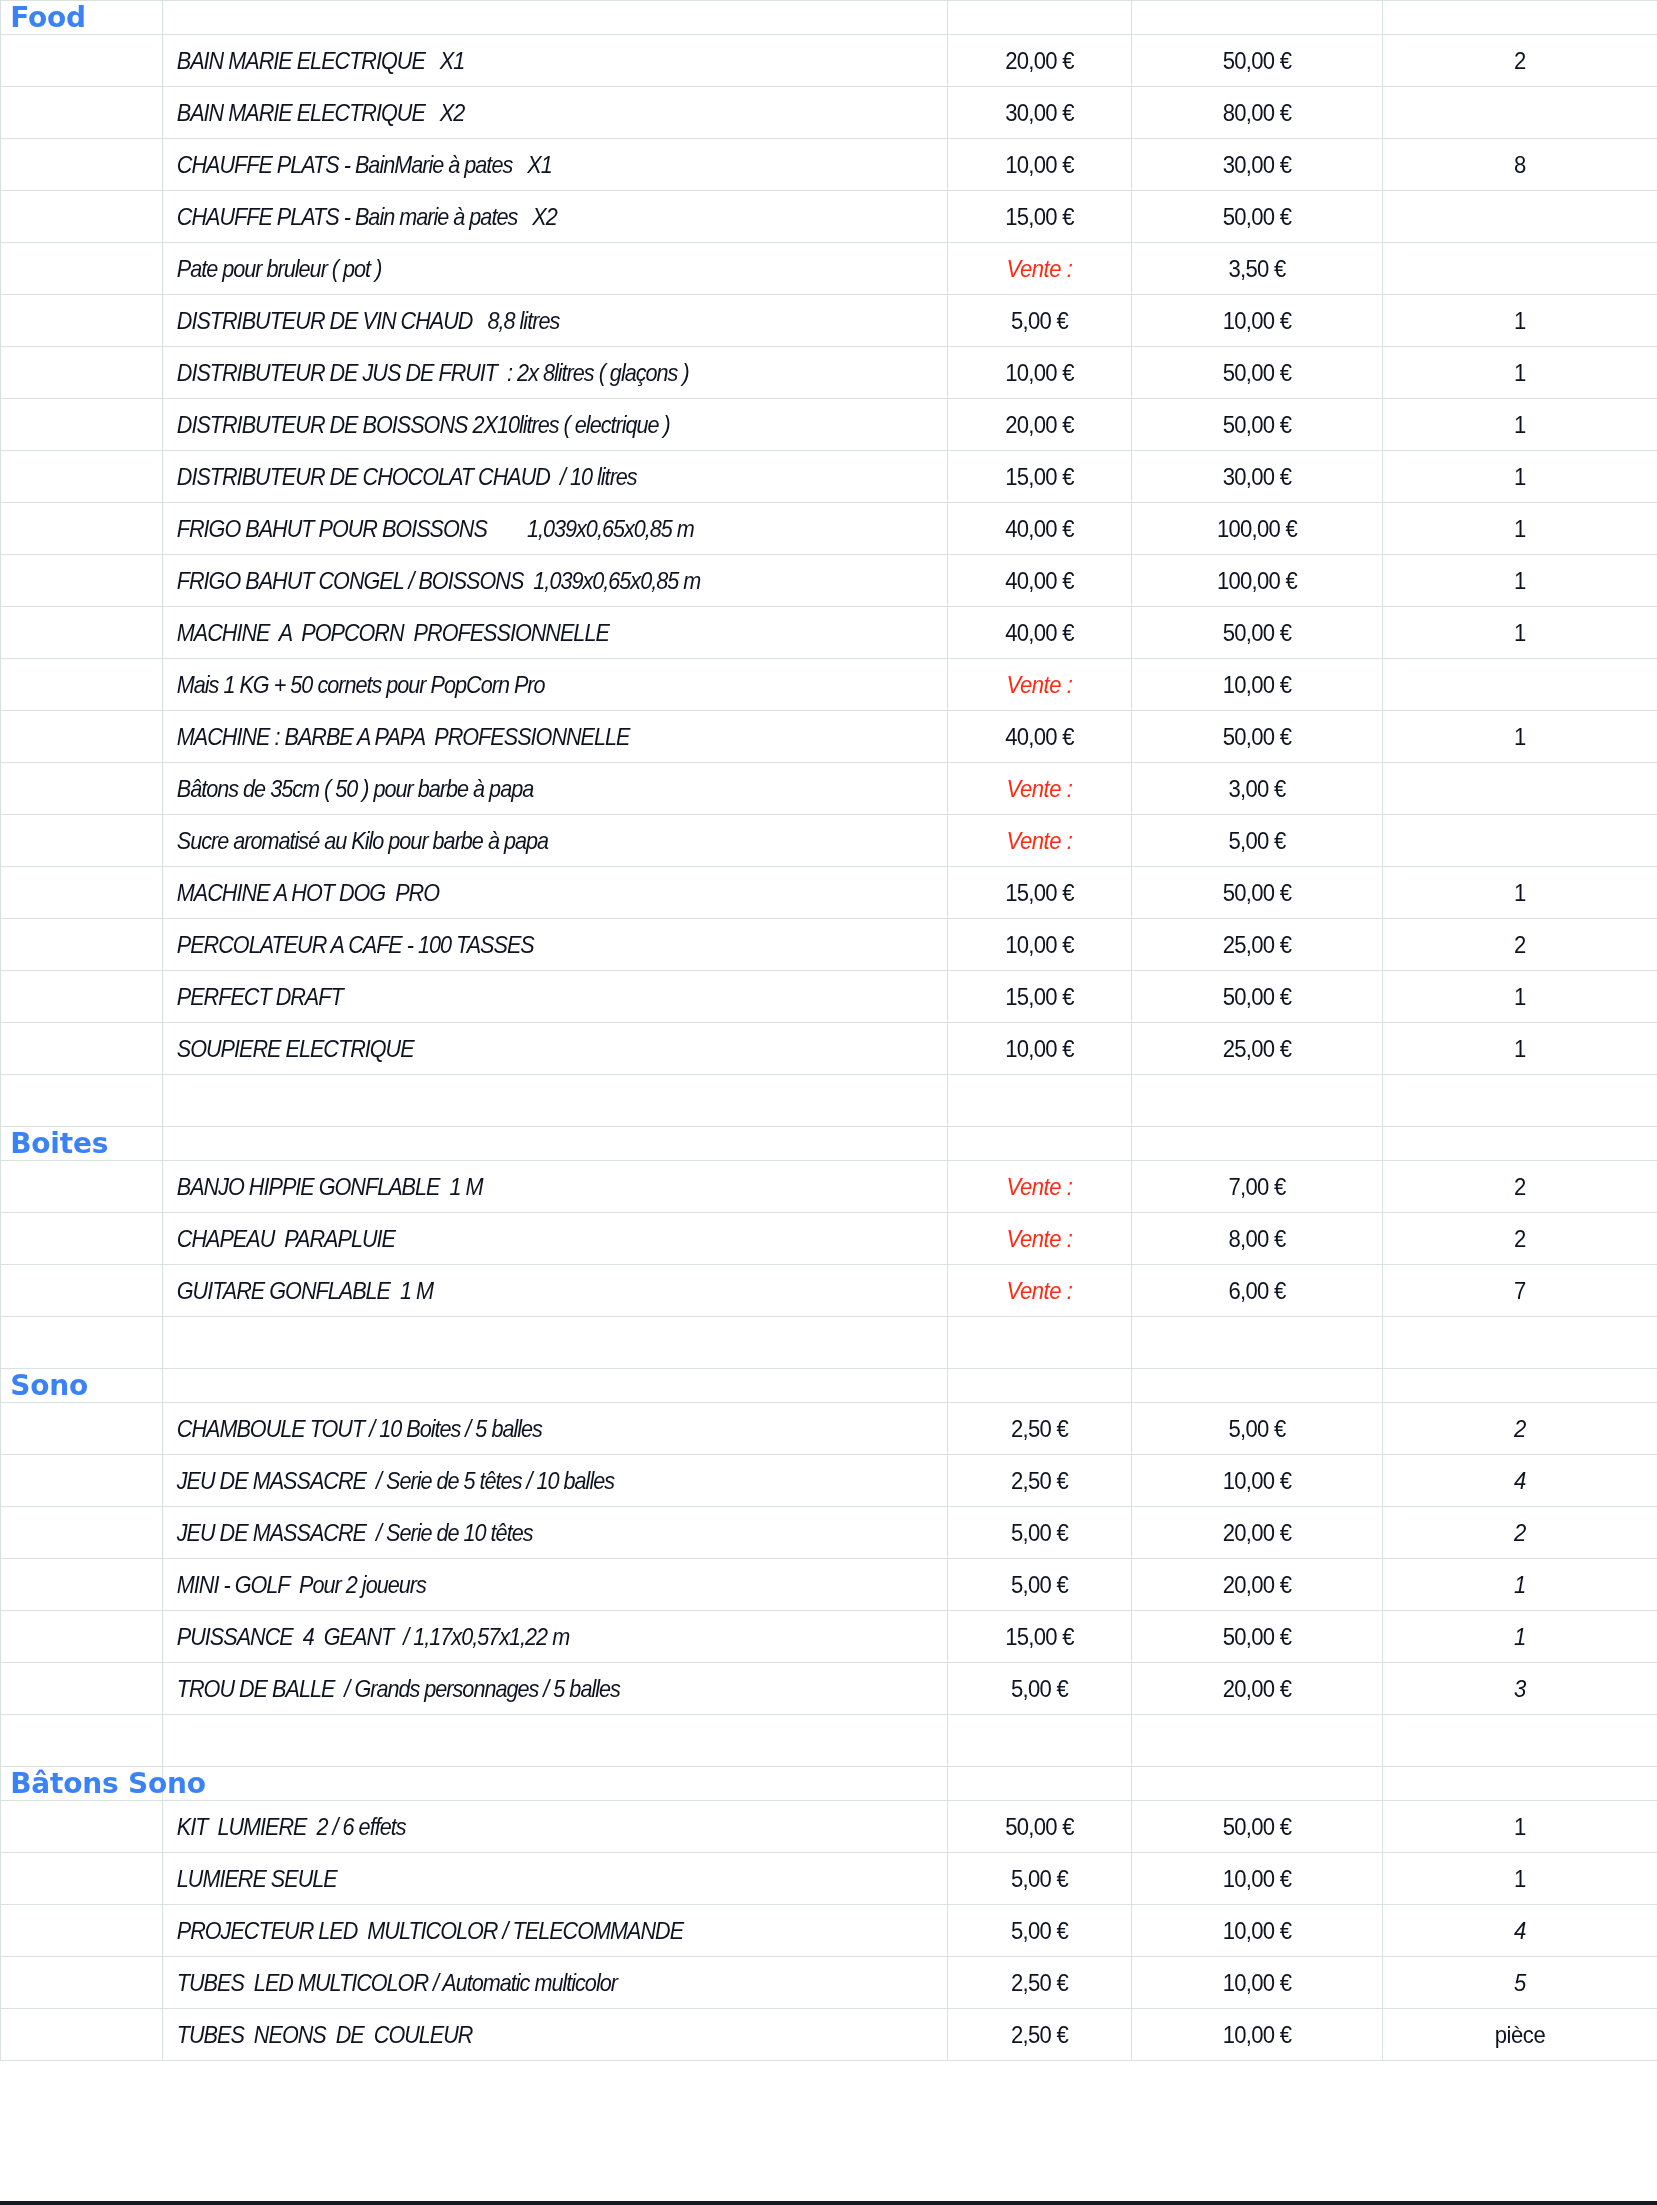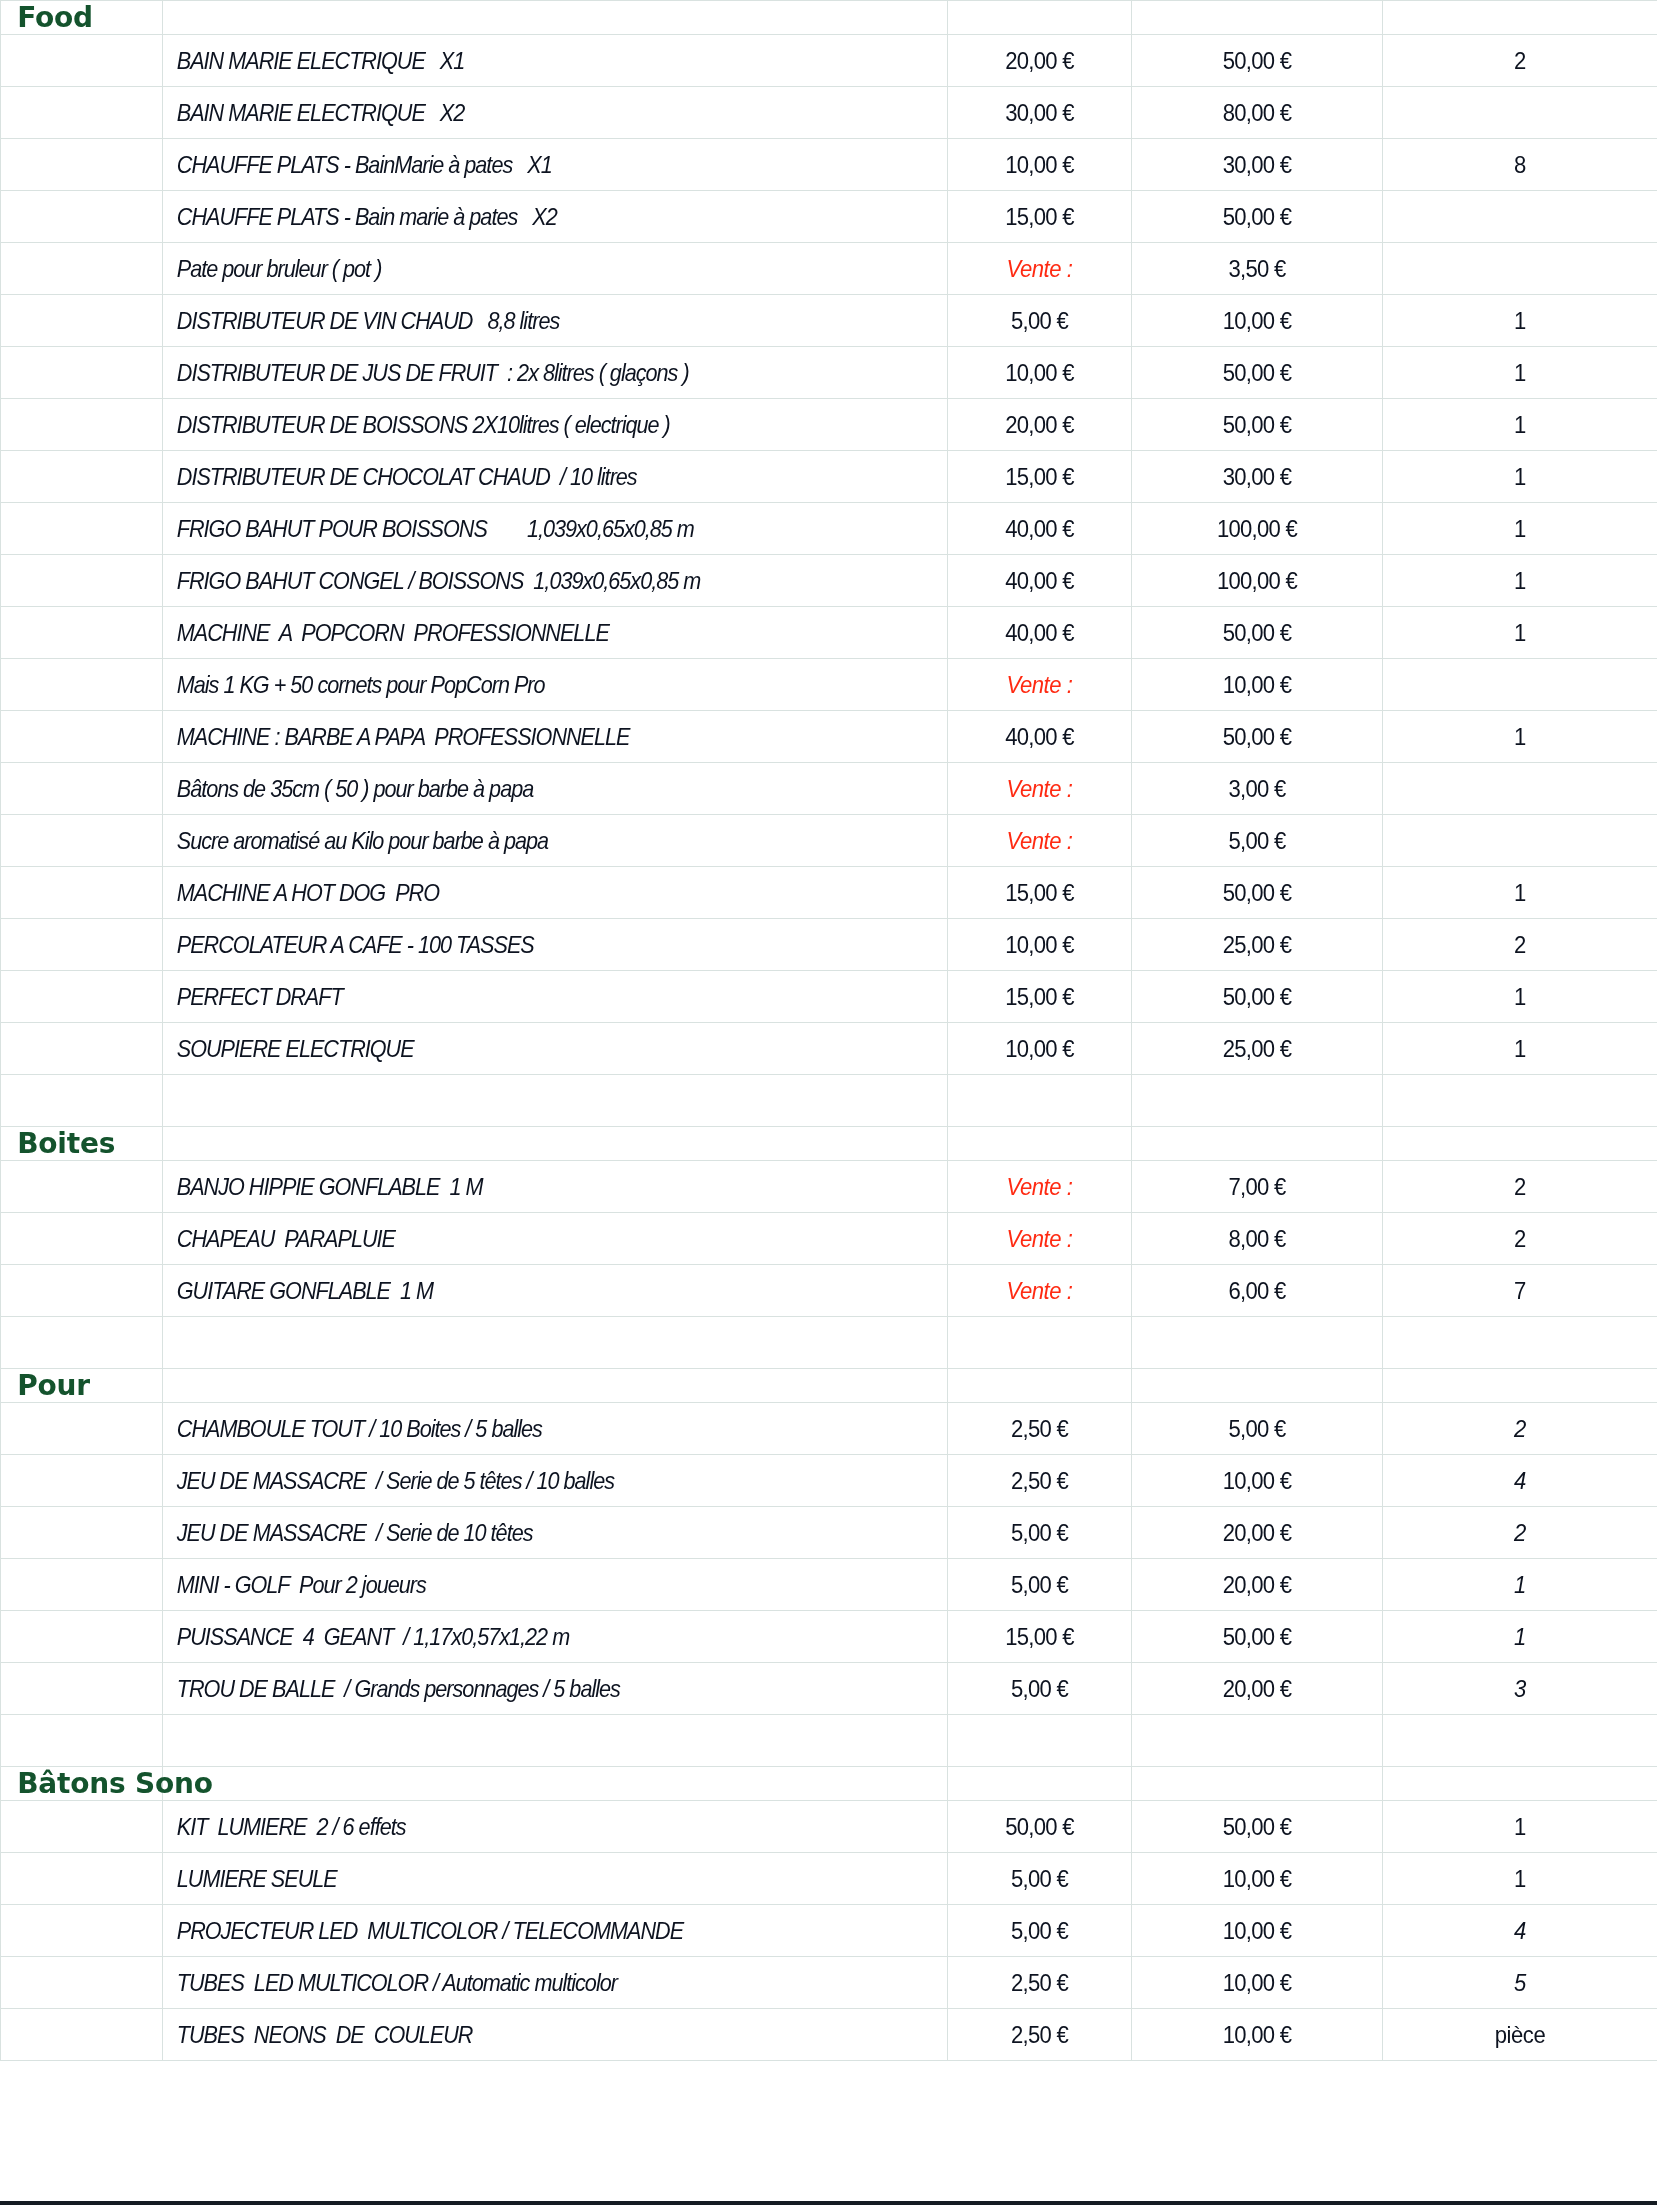--- a/index.html
+++ b/index.html
@@ -45,28 +45,27 @@
   
   tr.r-cat    { height: 31px; }
   tr.r-item   { height: 52px; }
   tr.r-blank  { height: 52px; }
 
   
   .cat-label {
     font-family: "DejaVu Sans", "Liberation Sans", sans-serif;
     font-weight: bold;
     font-size: 28px;
-    color: #14532d;
+    color: #3b82f6;
     padding-left: 9.2px;
     letter-spacing: -0.2px;
     position: relative;
     z-index: 5;
     display: inline-block;
     background: transparent;
-    margin-left: 7px;
   }
 
   .desc {
     font-family: "Liberation Sans", sans-serif;
     font-style: italic;
     font-size: 24px;
     color: #0d1320;
     padding-left: 15.3px;
     letter-spacing: -1.1px;
     transform: scaleX(0.90);
@@ -452,21 +451,21 @@
           </td>
         </tr>
         <tr class="r-blank">
           <td class="td-cat"></td>
           <td class="td-desc"></td>
           <td></td>
           <td></td>
           <td></td>
         </tr>
         <tr class="r-cat">
-          <td class="td-cat"><span class="cat-label">Pour</span></td>
+          <td class="td-cat"><span class="cat-label">Sono</span></td>
           <td class="td-desc"></td>
           <td></td>
           <td></td>
           <td></td>
         </tr>
         <tr class="r-item">
           <td class="td-cat"></td>
           <td class="td-desc"><span class="desc">CHAMBOULE TOUT / 10 Boites / 5 balles</span></td>
           <td>
             <span class="money">2,50 €</span>

